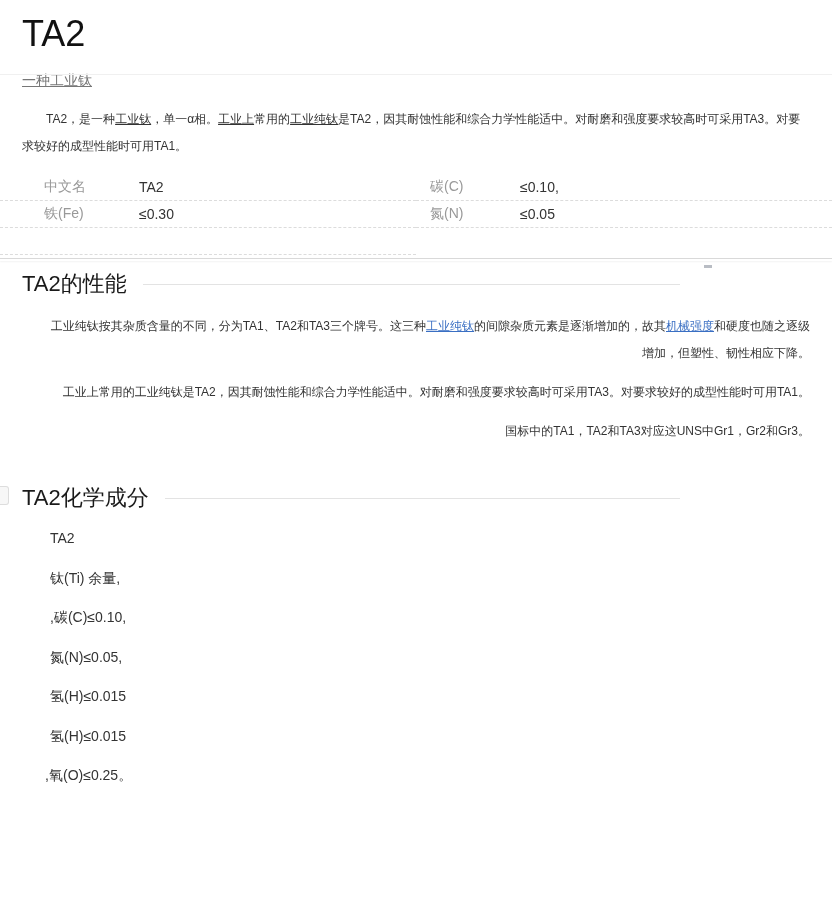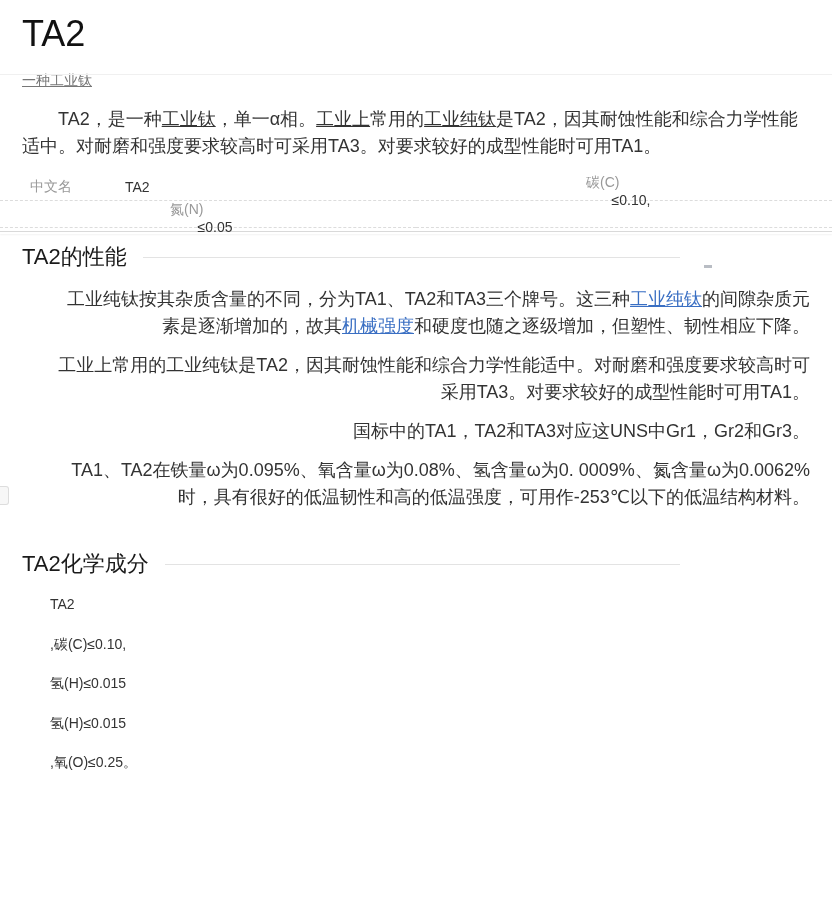--- a/index.html
+++ b/index.html
@@ -18,38 +18,38 @@
   .title-rule{
     position:absolute;left:0;top:60px;width:832px;height:1px;
     background:#f0f0f0;
   }
   .subtitle{
     margin-top:16px;font-size:14px;line-height:20px;color:#777;text-decoration:underline;
   }
   .subtitle a{color:#777;text-decoration:underline;cursor:pointer;}
 
   .para{
-    margin:16px 0 0 0;font-size:18px;line-height:27px;color:#333;
+    margin:16px 0 0 0;font-size:12px;line-height:27px;color:#333;
     text-indent:2em;
   }
   .link-dark{color:#333;text-decoration:underline;cursor:pointer;}
   .link-blue{color:#3a6fc3;text-decoration:underline;cursor:pointer;}
 
   
   .infobox{
     margin:14px -22px 0 -22px;
     display:grid;grid-template-columns:1fr 1fr;
   }
   .ib-cell{
     display:flex;align-items:center;
     height:26px;border-bottom:1px dashed #dcdcdc;
     font-size:14px;
   }
-  .ib-cell.left{padding-left:30px;}
-  .ib-cell.right{padding-left:14px;flex-direction:column;}
+  .ib-cell.left{padding-left:44px;}
+  .ib-cell.right{padding-left:14px;}
   .ib-label{width:95px;color:#999;flex:none;}
   .ib-cell.right .ib-label{width:90px;}
   .ib-value{color:#333;}
 
   .divider{
     margin:3px -22px 0 -22px;height:2px;
     border-top:1px solid #d9d9d9;
     box-shadow:0 1px 2px rgba(0,0,0,0.05);
   }
 
@@ -102,20 +102,24 @@
 
   <div class="infobox">
     <div class="ib-cell left">
       <span class="ib-label">中文名</span>
       <span class="ib-value">TA2</span>
     </div>
     <div class="ib-cell right">
       <span class="ib-label">碳(C)</span>
       <span class="ib-value">≤0.10,</span>
     </div>
+    <div class="ib-cell left">
+      <span class="ib-label">铁(Fe)</span>
+      <span class="ib-value">≤0.30</span>
+    </div>
     <div class="ib-cell right">
       <span class="ib-label">氮(N)</span>
       <span class="ib-value">≤0.05</span>
     </div>
     <div class="ib-cell left">
       <span class="ib-label"></span>
       <span class="ib-value"></span>
     </div>
   </div>
 
@@ -124,30 +128,31 @@
   <div class="section">
     <div class="section-head">
       <h2>TA2的性能</h2>
       <span class="h-line"></span>
     </div>
     <p class="para first">
       <span>工业纯钛按其杂质含量的不同，分为TA1、TA2和TA3三个牌号。这三种</span><a class="link-blue">工业纯钛</a><span>的间隙杂质元素是逐渐增加的，故其</span><a class="link-blue">机械强度</a><span>和硬度也随之逐级增加，但塑性、韧性相应下降。</span>
     </p>
     <p class="para">工业上常用的工业纯钛是TA2，因其耐蚀性能和综合力学性能适中。对耐磨和强度要求较高时可采用TA3。对要求较好的成型性能时可用TA1。</p>
     <p class="para">国标中的TA1，TA2和TA3对应这UNS中Gr1，Gr2和Gr3。</p>
-    <p class="para">TA1、TA2在铁量ω为0.095%、氧含量ω为0.08%、氢含量ω为0. 0009%、氮含量ω为0.0062%时，具有很好的低温韧性和高的低温强度，可用作-253℃以下的低温结构材料。</p>
   </div>
 
   <div class="section chem">
     <div class="section-head">
       <h2>TA2化学成分</h2>
       <span class="h-line"></span>
     </div>
     <p class="chem-line">TA2</p>
+    <p class="chem-line">钛(Ti) 余量,</p>
     <p class="chem-line">,碳(C)≤0.10,</p>
+    <p class="chem-line">氮(N)≤0.05,</p>
     <p class="chem-line">氢(H)≤0.015</p>
     <p class="chem-line">氢(H)≤0.015</p>
     <p class="chem-line">,氧(O)≤0.25。</p>
   </div>
 
 </div>
 
 <div class="tiny-dash"></div>
 <div class="side-tab"></div>
 

